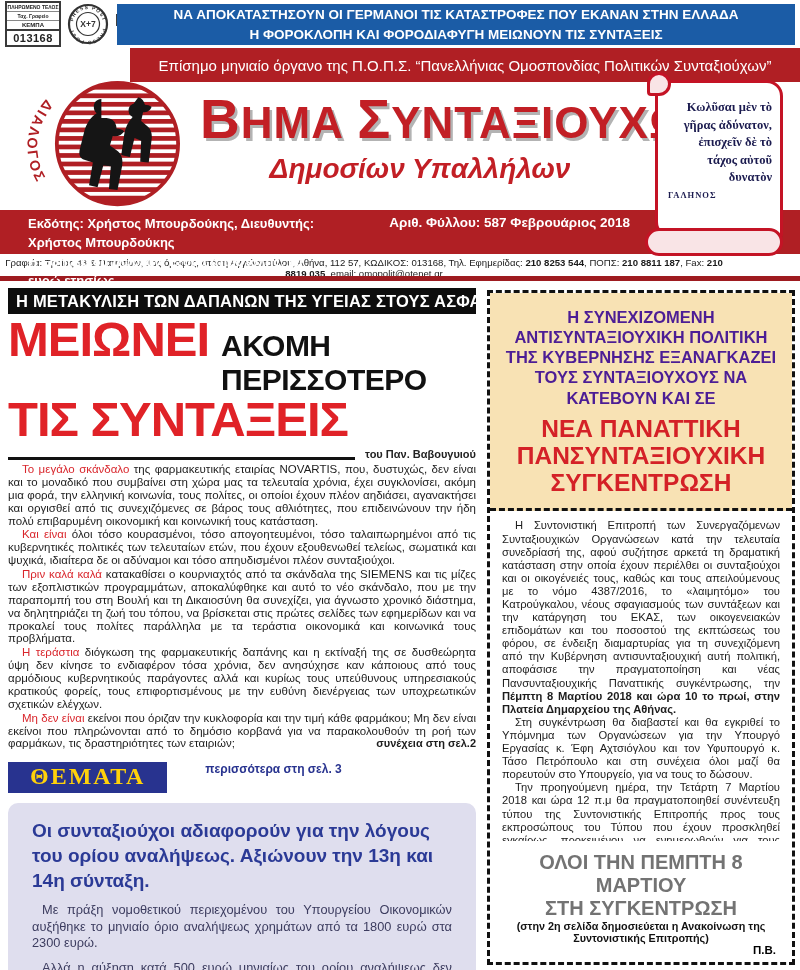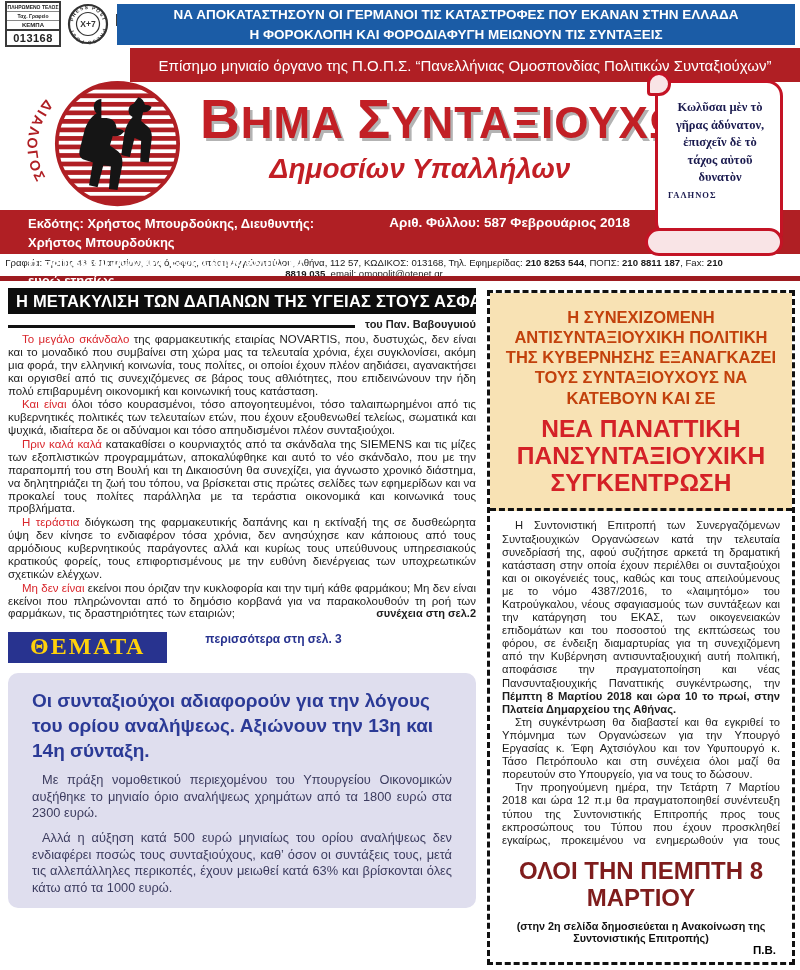--- a/index.html
+++ b/index.html
@@ -37,21 +37,21 @@
 
   
   .scroll { position:absolute; left:643px; top:70px; width:152px; height:192px; z-index:6; }
   .scroll-main { position:absolute; left:12px; top:10px; width:128px; height:158px; background:#fff;
     border:3px solid #c41325; border-radius:6px 16px 4px 16px; padding:16px 8px 0 10px; }
   .scroll-curl-top { position:absolute; left:4px; top:2px; width:24px; height:24px; background:#f9e4e6;
     border:3px solid #c41325; border-radius:50% 50% 50% 4px; }
   .scroll-curl-bot { position:absolute; left:2px; top:158px; width:138px; height:28px; background:#f9e4e6;
     border:3px solid #c41325; border-radius:14px; }
   .scroll-quote { font-family:"Liberation Serif", serif; font-weight:bold; color:#1b1b4f;
-    font-size:12.5px; line-height:1.4; text-align:center; }
+    font-size:12.5px; line-height:1.4; text-align:right; }
   .scroll-author { font-family:"Liberation Serif", serif; font-weight:bold; color:#1b1b4f;
     font-size:8.5px; letter-spacing:1px; text-align:left; padding-right:4px; margin-top:3px; }
 
   
   .pub-bar { position:absolute; left:0; top:210px; width:800px; height:44px; background:#b01f24;
     color:#fff; display:flex; align-items:flex-start; padding:5px 170px 0 28px; z-index:1; }
   .pub-left { font-weight:bold; font-size:13px; line-height:1.45; }
   .pub-issue { font-weight:bold; font-size:13.5px; margin-left:55px; white-space:nowrap; }
 
   
@@ -59,46 +59,46 @@
   .contact b { font-weight:bold; }
   .red-rule { position:absolute; left:0; top:276px; width:800px; height:5px; background:#9e1b20; }
 
   
   .left-col { position:absolute; left:8px; top:288px; width:468px; }
   .kicker { background:#0d0d0d; color:#fff; font-weight:bold; font-size:16.5px; padding:4px 8px 3px; letter-spacing:0.2px; white-space:nowrap; }
   .headline-row { display:flex; align-items:baseline; gap:12px; margin-top:2px; }
   .h-red { color:#e02227; font-weight:bold; font-size:49px; line-height:0.95; letter-spacing:-1px; }
   .h-black { color:#111; font-weight:bold; font-size:30px; letter-spacing:-0.5px; }
   .h-red2 { color:#e02227; font-weight:bold; font-size:49px; line-height:1.0; letter-spacing:-1px; margin-top:-2px; }
-  .rule-byline { display:flex; align-items:center; margin-top:4px; }
+  .rule-byline { display:flex; align-items:flex-end; margin-top:4px; }
   .black-rule { flex:1; height:3px; background:#111; margin-top:5px; }
   .byline { margin-left:10px; font-size:11px; font-weight:bold; color:#222; white-space:nowrap; }
   .body-text { margin-top:3px; }
   .body-text p { font-size:11.5px; line-height:1.12; text-align:justify; text-indent:14px; color:#1c1c1c; margin-bottom:1px; }
   .lead-red { color:#d9262c; font-weight:normal; }
   .cont { float:right; font-weight:bold; font-size:11px; }
   .themata-row { display:flex; align-items:flex-start; margin-top:12px; }
   .themata-box { background:#28338f; color:#ffd10a; font-family:"Liberation Serif", serif; font-weight:bold;
     font-size:24px; letter-spacing:2px; padding:1px 22px 3px; }
   .themata-more { color:#28338f; font-weight:bold; font-size:12px; margin-left:38px; }
   .lavender { margin-top:10px; background:#dfdeee; border-radius:10px; padding:16px 24px 12px; color:#3c3c5f; }
   .lavender h2 { color:#2b3a96; font-size:19px; line-height:1.3; font-weight:bold; }
   .lavender p { font-size:12.8px; line-height:1.28; text-align:justify; text-indent:10px; margin-top:9px; }
 
   
   .right-col { position:absolute; left:487px; top:290px; width:308px; height:675px;
     border:3px dashed #111; display:flex; flex-direction:column; background:#fff; }
   .announce { background:#f8e2b4; border-bottom:3px dashed #111; text-align:center; padding:14px 12px 12px; }
-  .announce-black { color:#c2410c; font-weight:bold; font-size:16.5px; line-height:1.22; }
+  .announce-black { color:#4c1d95; font-weight:bold; font-size:16.5px; line-height:1.22; }
   .announce-red { color:#d42127; font-weight:bold; font-size:24.5px; line-height:1.1; margin-top:8px; }
   .right-body-wrap { flex:1; display:flex; flex-direction:column; overflow:hidden; padding:8px 12px 6px; }
   .right-body { flex:1; overflow:hidden; }
   .right-body p { font-size:11.2px; line-height:1.17; text-align:justify; text-indent:13px; color:#1c1c1c; }
   .right-body .boldspan { font-weight:bold; }
-  .cta { text-align:center; color:#7f1d1d; font-weight:bold; font-size:24px; line-height:1.15; margin:10px 0 8px; }
+  .cta { text-align:center; color:#737373; font-weight:bold; font-size:20px; line-height:1.15; margin:10px 0 0; }
   .footnote { text-align:center; font-weight:bold; font-size:10.8px; color:#111; }
   .sig-right { text-align:right; font-weight:bold; font-size:11.5px; padding-right:4px; }
 </style>
 </head>
 <body>
 
 <div class="page">
 
   <div class="stamps">
     <div class="paid-box">
@@ -202,20 +202,25 @@
       <div>Η Εφημερίδα Δωρεάν, Εξοδα αποστολής: 10 ευρώ ετησίως</div>
     </div>
     <div class="pub-issue">Αριθ. Φύλλου: 587 Φεβρουάριος 2018</div>
   </div>
 
   <div class="contact"><span>Γραφεία: Τροίας 43 &amp; Πατησίων, 1ος όροφος, στάση Αγγελοπούλου, Αθήνα, 112 57, ΚΩΔΙΚΟΣ: 013168, Τηλ. Εφημερίδας: </span><b>210 8253 544</b><span>, ΠΟΠΣ: </span><b>210 8811 187</b><span>, Fax: </span><b>210 8819 035</b><span>, email: omopolit@otenet.gr</span></div>
   <div class="red-rule"></div>
 
   <div class="left-col">
     <div class="kicker">Η ΜΕΤΑΚΥΛΙΣΗ ΤΩΝ ΔΑΠΑΝΩΝ ΤΗΣ ΥΓΕΙΑΣ ΣΤΟΥΣ ΑΣΦΑΛΙΣΜΕΝΟΥΣ</div>
+    <div class="headline-row">
+      <span class="h-red">ΜΕΙΩΝΕΙ</span>
+      <span class="h-black">ΑΚΟΜΗ ΠΕΡΙΣΣΟΤΕΡΟ</span>
+    </div>
+    <div class="h-red2">ΤΙΣ ΣΥΝΤΑΞΕΙΣ</div>
     <div class="rule-byline">
       <div class="black-rule"></div>
       <span class="byline">του Παν. Βαβουγυιού</span>
     </div>
     <div class="body-text">
       <p><span class="lead-red">Το μεγάλο σκάνδαλο</span><span> της φαρμακευτικής εταιρίας NOVARTIS, που, δυστυχώς, δεν είναι και το μοναδικό που συμβαίνει στη χώρα μας τα τελευταία χρόνια, έχει συγκλονίσει, ακόμη μια φορά, την ελληνική κοινωνία, τους πολίτες, οι οποίοι έχουν πλέον αηδιάσει, αγανακτήσει και οργισθεί από τις συνεχιζόμενες σε βάρος τους αθλιότητες, που επιδεινώνουν την ήδη πολύ επιβαρυμένη οικονομική και κοινωνική τους κατάσταση.</span></p>
       <p><span class="lead-red">Και είναι</span><span> όλοι τόσο κουρασμένοι, τόσο απογοητευμένοι, τόσο ταλαιπωρημένοι από τις κυβερνητικές πολιτικές των τελευταίων ετών, που έχουν εξουθενωθεί τελείως, σωματικά και ψυχικά, ιδιαίτερα δε οι αδύναμοι και τόσο απηυδισμένοι πλέον συνταξιούχοι.</span></p>
       <p><span class="lead-red">Πριν καλά καλά</span><span> κατακαθίσει ο κουρνιαχτός από τα σκάνδαλα της SIEMENS και τις μίζες των εξοπλιστικών προγραμμάτων, αποκαλύφθηκε και αυτό το νέο σκάνδαλο, που με την παραπομπή του στη Βουλή και τη Δικαιοσύνη θα συνεχίζει, για άγνωστο χρονικό διάστημα, να δηλητηριάζει τη ζωή του τόπου, να βρίσκεται στις πρώτες σελίδες των εφημερίδων και να προκαλεί τους πολίτες παράλληλα με τα τεράστια οικονομικά και κοινωνικά τους προβλήματα.</span></p>
       <p><span class="lead-red">Η τεράστια</span><span> διόγκωση της φαρμακευτικής δαπάνης και η εκτίναξή της σε δυσθεώρητα ύψη δεν κίνησε το ενδιαφέρον τόσα χρόνια, δεν ανησύχησε καν κάποιους από τους αρμόδιους κυβερνητικούς παράγοντες αλλά και κυρίως τους υπεύθυνους υπηρεσιακούς κρατικούς φορείς, τους επιφορτισμένους με την ευθύνη διενέργειας των υποχρεωτικών σχετικών ελέγχων.</span></p>
       <p><span class="lead-red">Μη δεν είναι</span><span> εκείνοι που όριζαν την κυκλοφορία και την τιμή κάθε φαρμάκου; Μη δεν είναι εκείνοι που πληρώνονται από το δημόσιο κορβανά για να παρακολουθούν τη ροή των φαρμάκων, τις δραστηριότητες των εταιριών;</span><span class="cont">συνέχεια στη σελ.2</span></p>
@@ -239,19 +244,20 @@
     </div>
     <div class="right-body-wrap">
       <div class="right-body">
         <p><span>Η Συντονιστική Επιτροπή των Συνεργαζόμενων Συνταξιουχικών Οργανώσεων κατά την τελευταία συνεδρίασή της, αφού συζήτησε αρκετά τη δραματική κατάσταση στην οποία έχουν περιέλθει οι συνταξιούχοι και οι οικογένειές τους, καθώς και τους απειλούμενους με το νόμο 4387/2016, το «λαιμητόμο» του Κατρούγκαλου, νέους σφαγιασμούς των συντάξεων και την κατάργηση του ΕΚΑΣ, των οικογενειακών επιδομάτων και του ποσοστού της εκπτώσεως του φόρου, σε ένδειξη διαμαρτυρίας για τη συνεχιζόμενη από την Κυβέρνηση αντισυνταξιουχική αυτή πολιτική, αποφάσισε την πραγματοποίηση και νέας Πανσυνταξιουχικής Παναττικής συγκέντρωσης, την </span><span class="boldspan">Πέμπτη 8 Μαρτίου 2018 και ώρα 10 το πρωί, στην Πλατεία Δημαρχείου της Αθήνας.</span></p>
         <p>Στη συγκέντρωση θα διαβαστεί και θα εγκριθεί το Υπόμνημα των Οργανώσεων για την Υπουργό Εργασίας κ. Έφη Αχτσιόγλου και τον Υφυπουργό κ. Τάσο Πετρόπουλο και στη συνέχεια όλοι μαζί θα πορευτούν στο Υπουργείο, για να τους το δώσουν.</p>
         <p>Την προηγούμενη ημέρα, την Τετάρτη 7 Μαρτίου 2018 και ώρα 12 π.μ θα πραγματοποιηθεί συνέντευξη τύπου της Συντονιστικής Επιτροπής προς τους εκπροσώπους του Τύπου που έχουν προσκληθεί εγκαίρως, προκειμένου να ενημερωθούν για τους λόγους της συγκέντρωσης.</p>
 
       </div>
       <div class="cta">
         <div>ΟΛΟΙ ΤΗΝ ΠΕΜΠΤΗ 8 ΜΑΡΤΙΟΥ</div>
+        <div>ΣΤΗ ΣΥΓΚΕΝΤΡΩΣΗ</div>
       </div>
       <div class="footnote">(στην 2η σελίδα δημοσιεύεται η Ανακοίνωση της Συντονιστικής Επιτροπής)</div>
       <div class="sig-right">Π.Β.</div>
     </div>
   </div>
 
 </div>
 
 </body></html>

